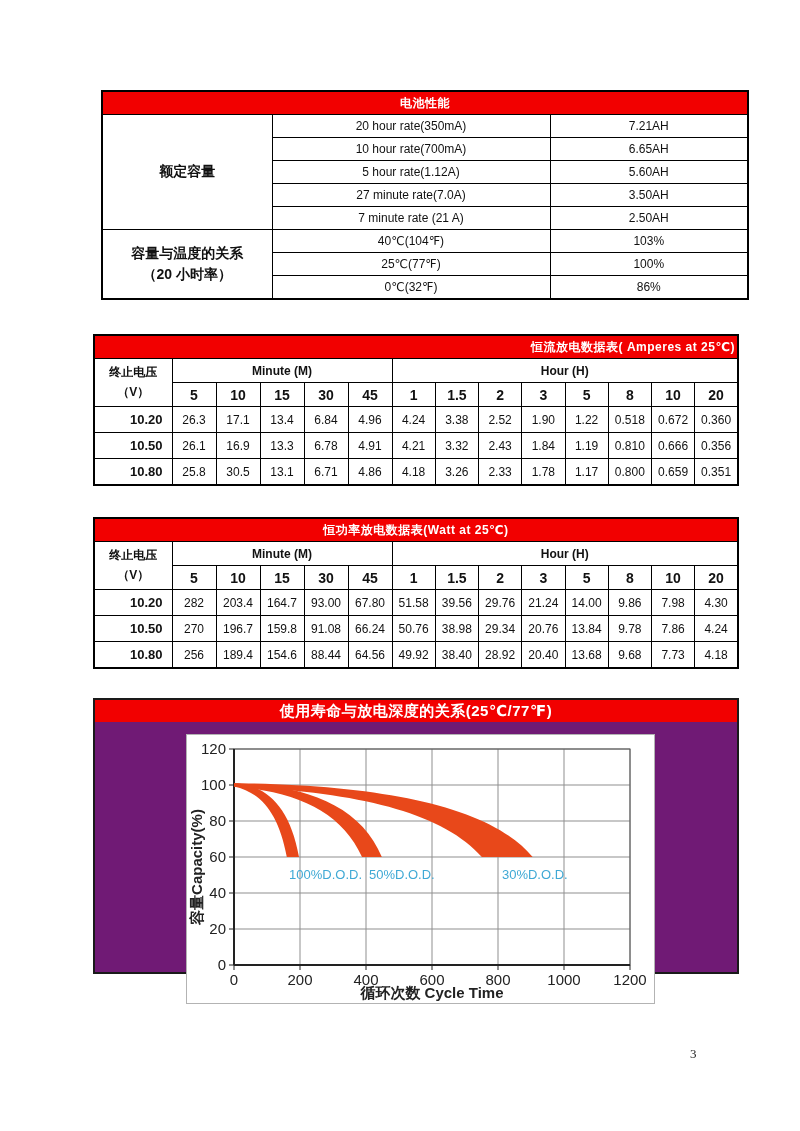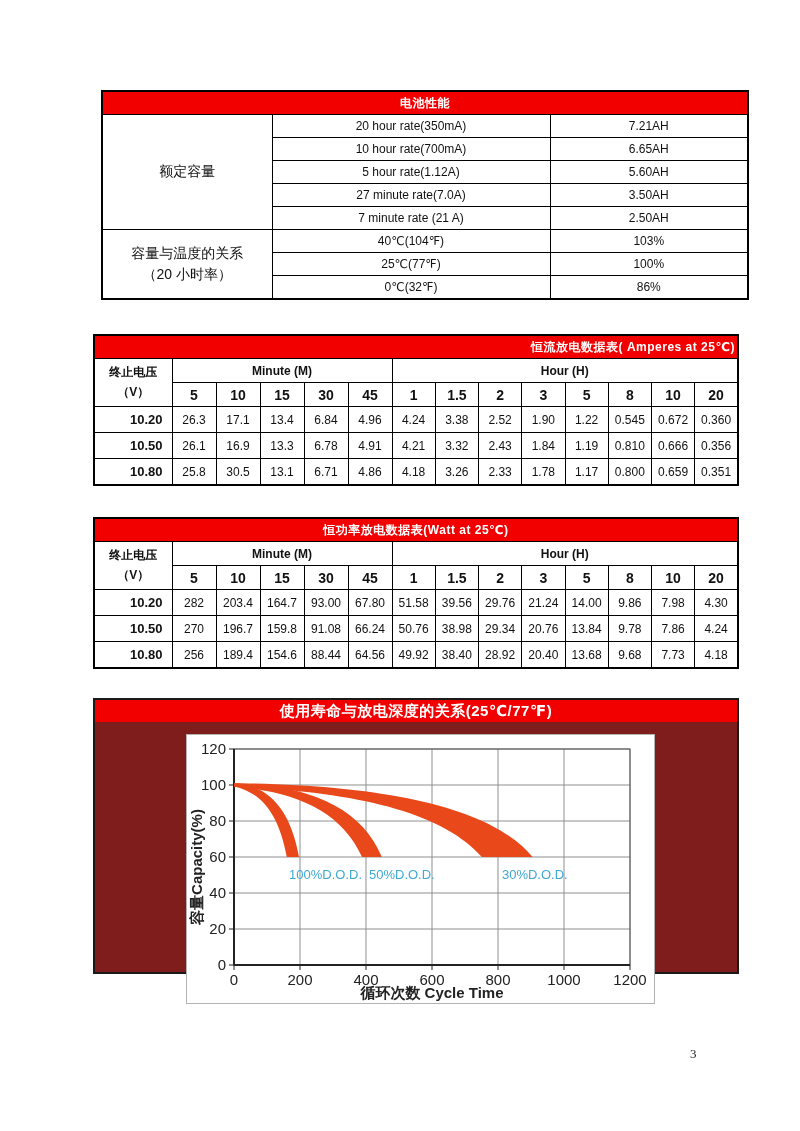--- a/index.html
+++ b/index.html
@@ -10,37 +10,37 @@
   table.ds{border-collapse:collapse;position:absolute;left:93px;width:646px;
            table-layout:fixed;border:2px solid #000;}
   table.ds td{border:1px solid #000;text-align:center;vertical-align:middle;
               padding:0 2px;background:#fff;overflow:hidden;white-space:nowrap;}
   td.red-bar{color:#fff;font-weight:bold;font-size:15px;height:22px;letter-spacing:.5px;}
   div.red-bar{color:#fff;font-weight:bold;font-size:15px;letter-spacing:.5px;}
 
   
   #t1{top:90px;margin-left:8px;}
   #t1 td{font-size:12px;height:22px;}
-  #t1 td.grp{font-weight:normal;font-size:14px;}
+  #t1 td.grp{font-weight:bold;font-size:14px;}
   #t1 td.grp div{line-height:1.5;}
 
   
   #t2{top:334px;}
   #t3{top:517px;}
   .grid13 td{font-size:12px;}
   .grid13 td.grp{font-weight:bold;font-size:14px;}
   .grid13 td.grp div{line-height:1.6;}
   .grid13 tr.ghr td{height:23px;font-weight:bold;font-size:12px;}
   .grid13 tr.nums td{height:23px;font-weight:bold;font-size:14px;}
   .grid13 tr.data td{height:25px;}
   .grid13 td.rowv{font-weight:bold;font-size:13px;padding-left:28px;}
 
   
   .chart-sec{position:absolute;left:93px;top:698px;width:646px;height:276px;
-             border:2px solid #1a1a1a;background:#7f1d1d;box-sizing:border-box;}
+             border:2px solid #1a1a1a;background:#701a75;box-sizing:border-box;}
   .chart-sec .red-bar{position:absolute;left:0;top:0;right:0;height:22px;line-height:22px;
                       text-align:center;}
   .panel{position:absolute;left:91px;top:34px;width:467px;height:268px;
          border:1px solid #b3b3b3;background:#fff;}
   #cycle-chart{position:absolute;left:0;top:0;}
   #cycle-chart text.tick{font-family:"Liberation Sans","DejaVu Sans",sans-serif;
                          font-size:15px;fill:#222;}
   #cycle-chart text.axis-label{font-family:"Liberation Sans","DejaVu Sans",sans-serif;
                                font-size:15px;font-weight:bold;fill:#222;}
   #cycle-chart text.dod{font-family:"Liberation Sans","DejaVu Sans",sans-serif;
@@ -153,21 +153,21 @@
         <td>26.3</td>
         <td>17.1</td>
         <td>13.4</td>
         <td>6.84</td>
         <td>4.96</td>
         <td>4.24</td>
         <td>3.38</td>
         <td>2.52</td>
         <td>1.90</td>
         <td>1.22</td>
-        <td>0.545</td>
+        <td>0.518</td>
         <td>0.672</td>
         <td>0.360</td>
       </tr>
       <tr class="data">
         <td class="rowv">10.50</td>
         <td>26.1</td>
         <td>16.9</td>
         <td>13.3</td>
         <td>6.78</td>
         <td>4.91</td>

